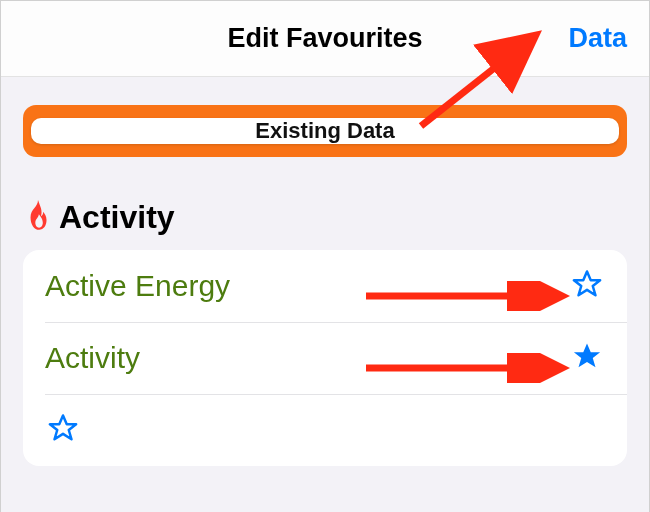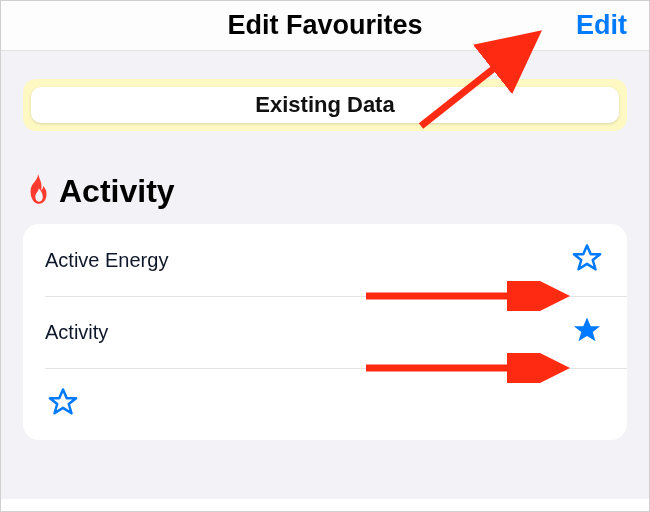--- a/index.html
+++ b/index.html
@@ -11,21 +11,21 @@
     overflow: hidden;
   }
   .frame {
     width: 650px; height: 512px;
     border: 1px solid #d0d0d0;
     background: #fff;
     position: relative;
   }
   .navbar {
     position: relative;
-    height: 50px;
+    height: 76px;
     border-bottom: 1px solid #e3e3e3;
     background: #fdfdfd;
   }
   .navbar-title {
     position: absolute;
     left: 0; right: 0; top: 0; bottom: 0;
     display: flex; align-items: center; justify-content: center;
     font-size: 27px;
     font-weight: 600;
     color: #000;
@@ -44,23 +44,24 @@
     background: #f3f2f7;
     height: calc(512px - 64px);
     padding: 0 22px;
   }
   .seg-wrap {
     padding-top: 28px;
   }
   .segmented {
     display: flex;
     height: 52px;
-    background: #fef9c3;
+    background: #f97316;
     border-radius: 13px;
     padding: 8px;
+    align-items: center;
   }
   .seg-item {
     flex: 1 1 0;
     display: flex; align-items: center; justify-content: center;
     font-size: 22px;
     font-weight: 500;
     color: #111;
     border-radius: 10px;
     cursor: pointer;
   }
@@ -99,43 +100,43 @@
   }
   .row + .row::before {
     content: "";
     position: absolute;
     left: 22px; right: 0; top: 0;
     height: 1px;
     background: #e3e3e6;
   }
   .row-label {
     flex: 1;
-    font-size: 20px;
-    color: #0f172a;
+    font-size: 30px;
+    color: #4d7c0f;
   }
   .star-btn {
     width: 36px; height: 36px;
     display: flex; align-items: center; justify-content: center;
     cursor: pointer;
     color: #007aff;
   }
   .annot {
     position: absolute;
     pointer-events: none;
   }
   .annot svg { display: block; }
 </style>
 </head>
 <body>
 
 <div class="frame">
 
   <div class="navbar">
     <div class="navbar-title">Edit Favourites</div>
-    <div class="navbar-done">Edit</div>
+    <div class="navbar-done">Data</div>
   </div>
 
   <div class="content">
 
     <div class="seg-wrap">
       <div class="segmented">
         <div class="seg-item selected">
           <span>Existing Data</span>
         </div>
       </div>

